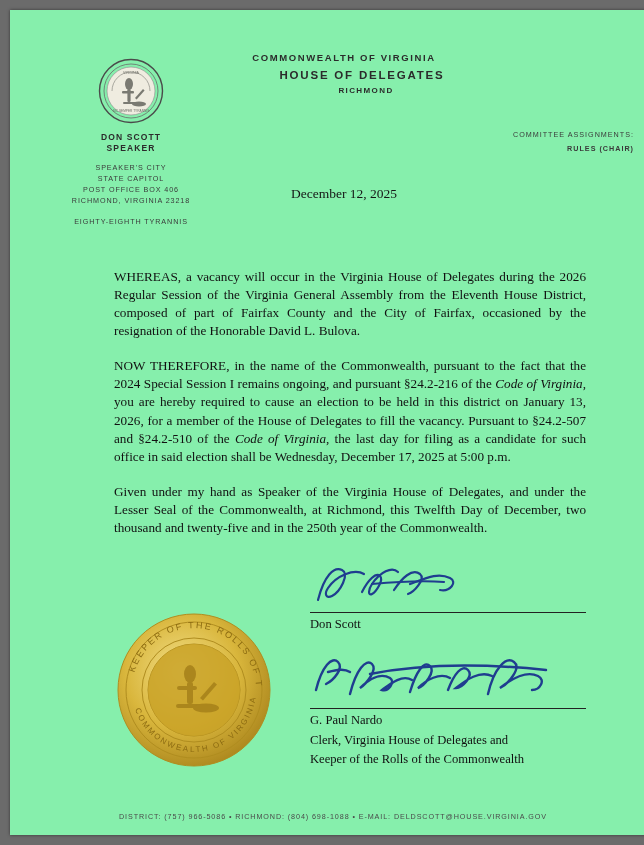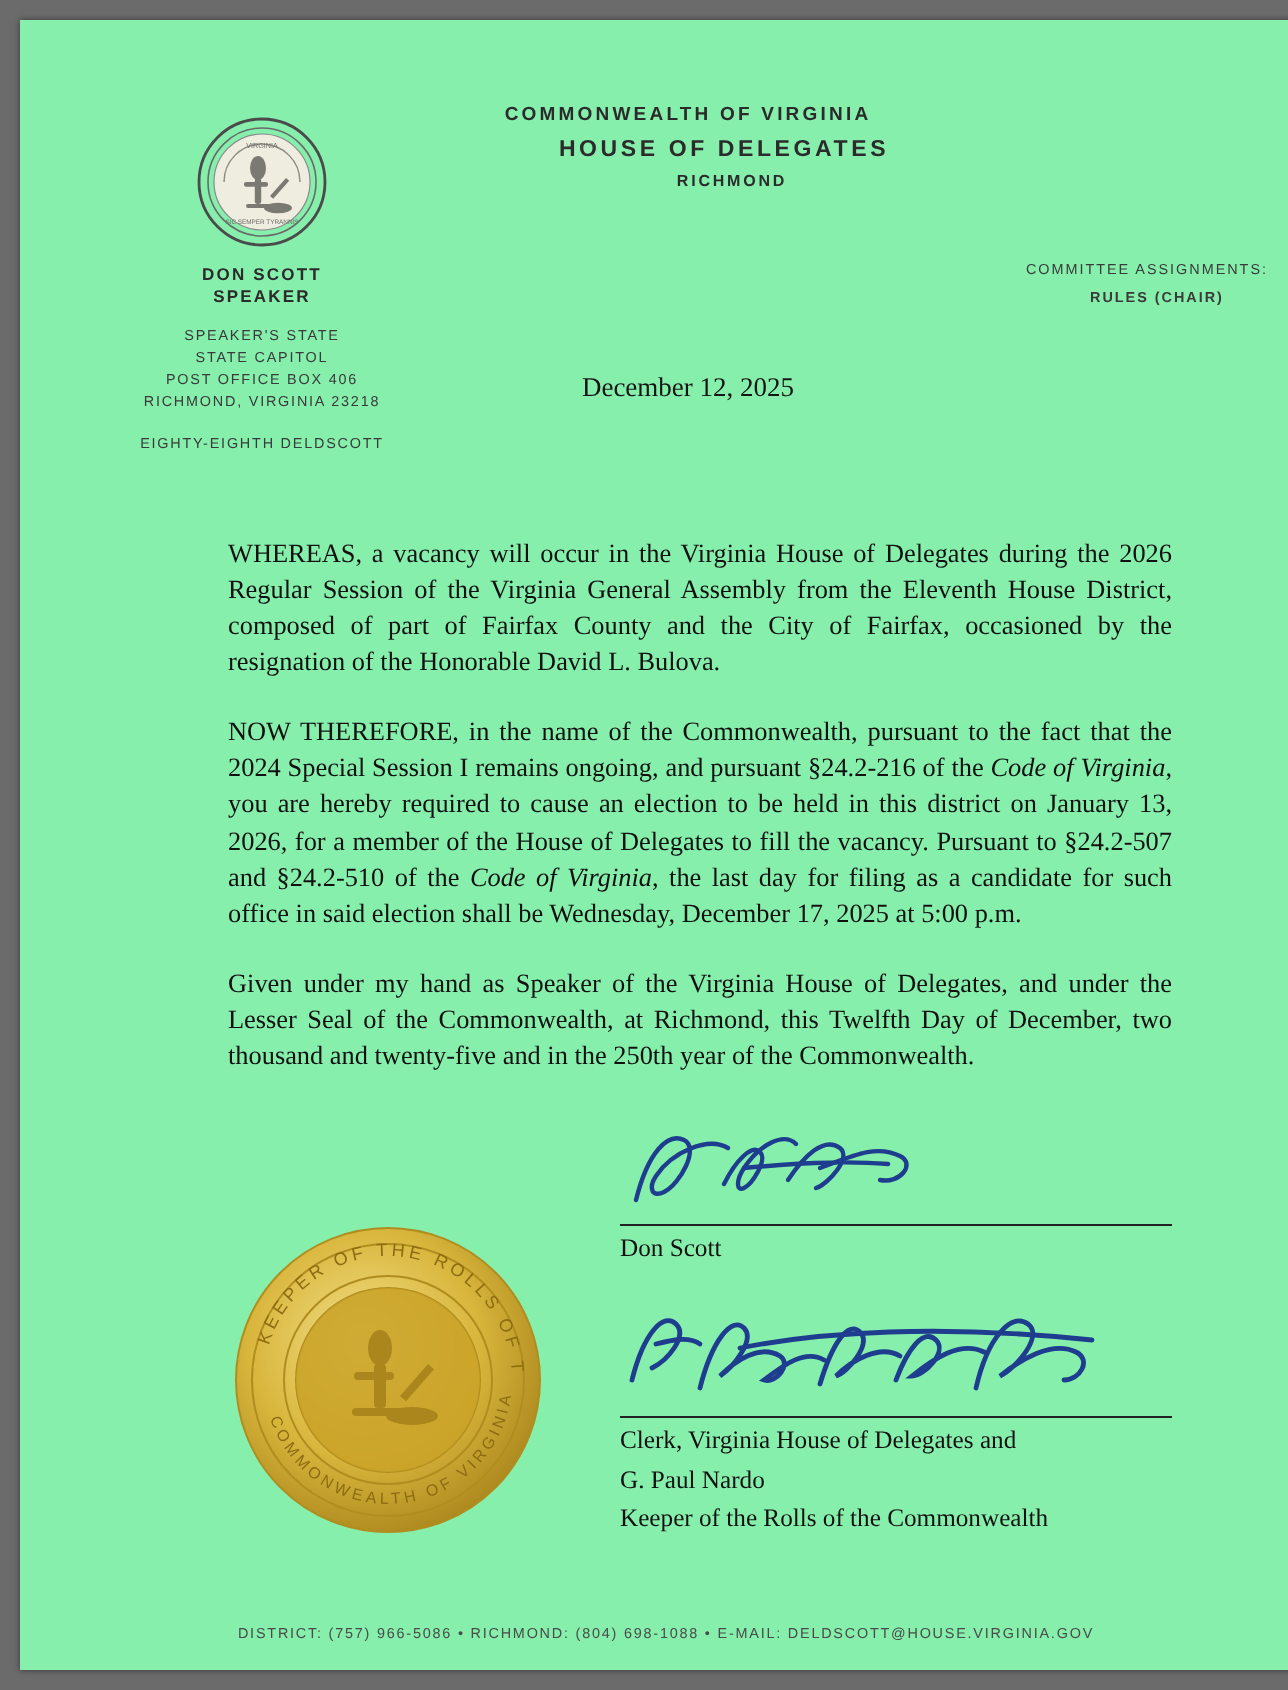--- a/index.html
+++ b/index.html
@@ -98,21 +98,21 @@
     letter-spacing: 1.4px;
     font-weight: 700;
     margin-top: 5px;
     margin-left: 44px;
   }
 
   .right-block {
     position: absolute;
     right: 22px;
     top: 120px;
-    text-align: center;
+    text-align: right;
     font-family: "Liberation Sans", sans-serif;
     color: #3a3a3a;
   }
   .right-block .hdr {
     font-size: 7.2px;
     letter-spacing: 1.0px;
   }
   .right-block .item {
     font-size: 7.2px;
     letter-spacing: 1.0px;
@@ -237,26 +237,26 @@
     <div class="center-block">
       <div class="l1">COMMONWEALTH OF VIRGINIA</div>
       <div class="l2">HOUSE OF DELEGATES</div>
       <div class="l3">RICHMOND</div>
     </div>
 
     <div class="left-block">
       <div class="name">DON SCOTT</div>
       <div class="role">SPEAKER</div>
       <div class="addr">
-        <div>SPEAKER'S STATE</div>
+        <div>SPEAKER'S CITY</div>
         <div>STATE CAPITOL</div>
         <div>POST OFFICE BOX 406</div>
         <div>RICHMOND, VIRGINIA 23218</div>
       </div>
-      <div class="district">EIGHTY-EIGHTH DELDSCOTT</div>
+      <div class="district">EIGHTY-EIGHTH TYRANNIS</div>
     </div>
 
     <div class="right-block">
       <div class="hdr">COMMITTEE ASSIGNMENTS:</div>
       <div class="item">RULES (CHAIR)</div>
     </div>
 
     <div class="date-line">December 12, 2025</div>
   </div>
 
@@ -335,19 +335,19 @@
           <path d="M18 22 C26 20, 34 18, 40 22"></path>
           <path d="M40 44 C46 20, 56 8, 62 14 C68 20, 56 34, 50 38 C58 30, 70 22, 80 28 C86 32, 78 42, 72 40 C80 34, 92 24, 102 30"></path>
           <path d="M100 42 C106 22, 114 10, 120 16 C126 22, 114 36, 108 38 C116 30, 130 22, 140 28"></path>
           <path d="M138 40 C144 24, 152 14, 158 20 C164 26, 152 38, 146 38 C156 30, 170 20, 182 26"></path>
           <path d="M178 44 C184 18, 196 6, 204 12 C212 18, 198 34, 190 38 C200 30, 216 20, 228 26 C236 30, 230 40, 222 40"></path>
           <path d="M60 24 C100 16, 160 12, 236 20"></path>
         </g>
       </svg>
     </div>
     <div class="sig-rule"></div>
+    <div class="sig-name">G. Paul Nardo</div>
     <div class="sig-name">Clerk, Virginia House of Delegates and</div>
-    <div class="sig-name">G. Paul Nardo</div>
     <div class="sig-name">Keeper of the Rolls of the Commonwealth</div>
   </div>
 
   <div class="footer">DISTRICT: (757) 966-5086  •  RICHMOND: (804) 698-1088  •  E-MAIL: DELDSCOTT@HOUSE.VIRGINIA.GOV</div>
 </div>
 
 </body></html>

